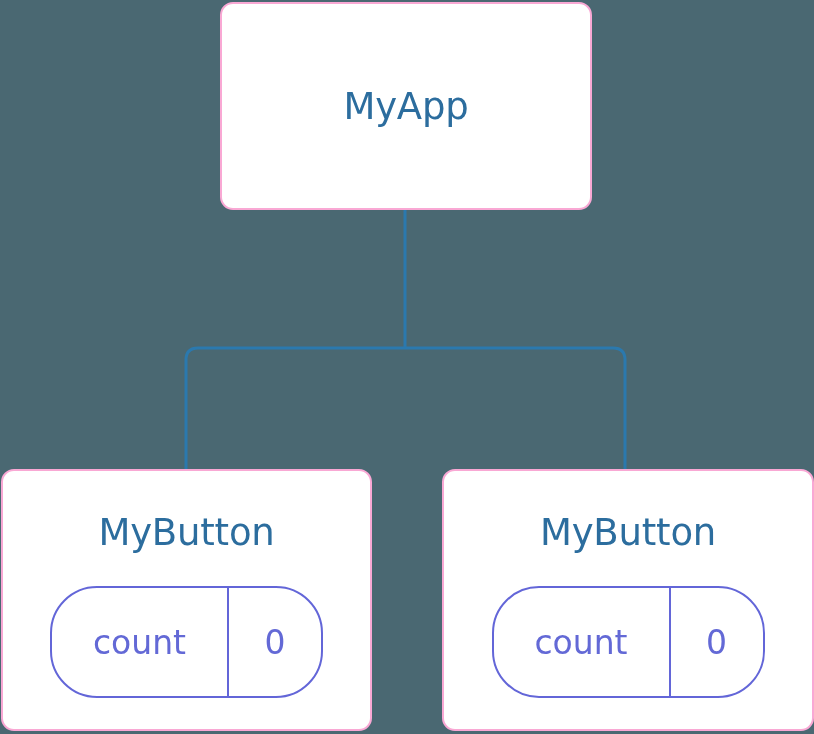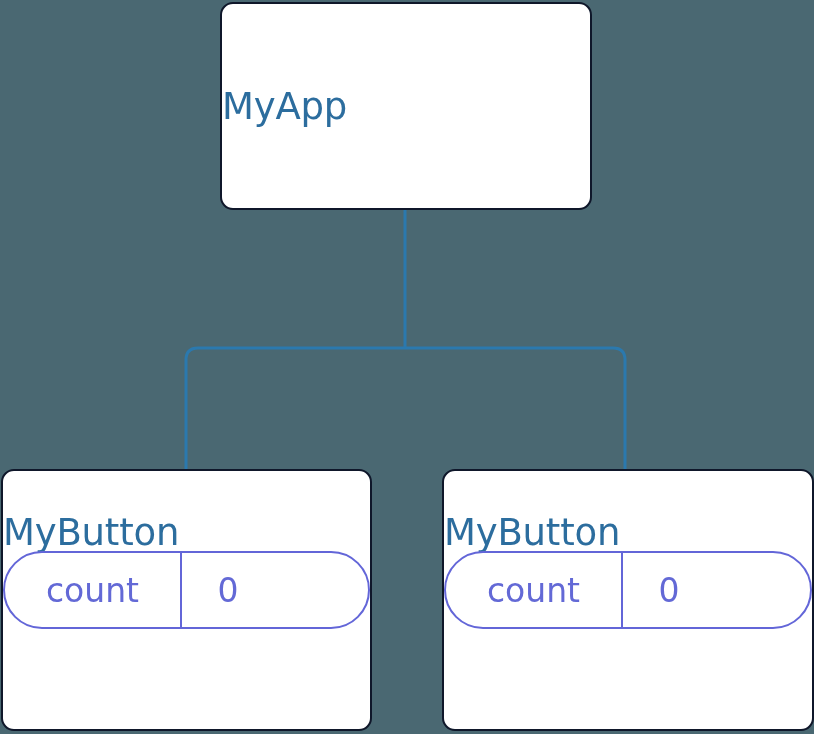--- a/index.html
+++ b/index.html
@@ -30,24 +30,25 @@
     height: 734px;
     z-index: 1;
   }
 
   
   .node {
     position: absolute;
     z-index: 2;
     box-sizing: border-box;
     background: #ffffff;
-    border: 2px solid #0f172a;
+    border: 2px solid #f9a8d4;
     border-radius: 13px;
     display: flex;
     flex-direction: column;
+    align-items: center;
   }
 
   .node-root {
     left: 220px;
     top: 2px;
     width: 372px;
     height: 208px;
     justify-content: center;
   }
 
@@ -73,21 +74,22 @@
     color: #2c6d9e;
     font-size: 37px;
     line-height: 1;
     letter-spacing: -0.2px;
     white-space: nowrap;
     font-weight: 400;
   }
 
   
   .state-pill {
-    height: 78px;
+    margin-top: 35px;
+    height: 112px;
     box-sizing: border-box;
     border: 2px solid #6366d8;
     border-radius: 47px;
     display: flex;
     align-items: stretch;
     background: transparent;
   }
 
   .pill-key,
   .pill-value {

